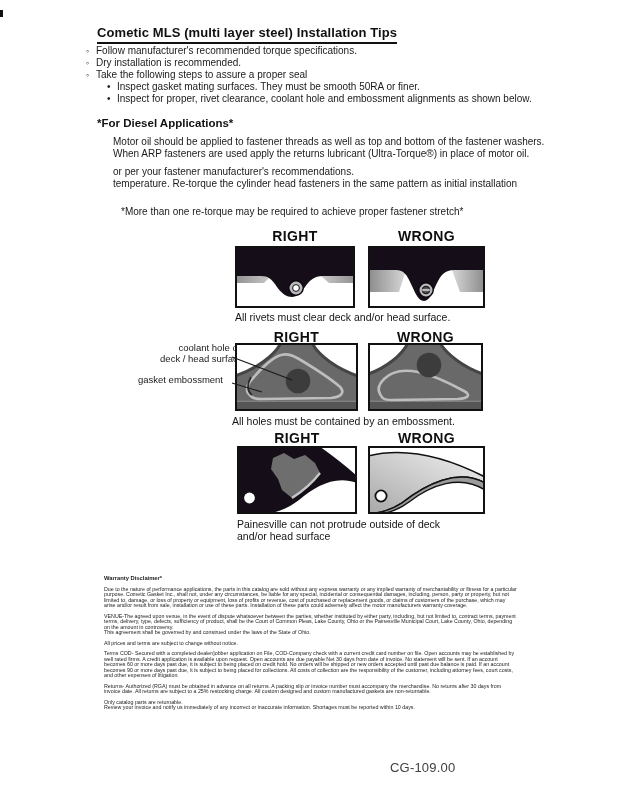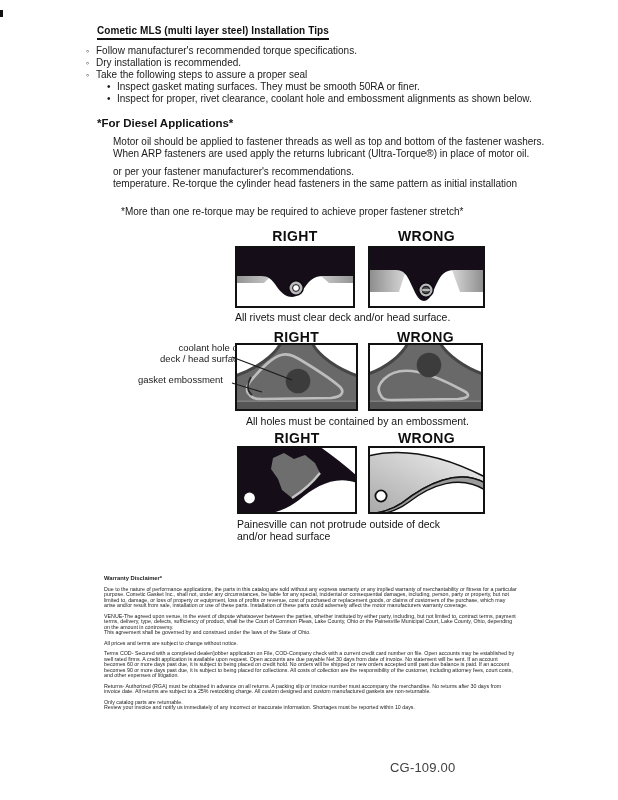--- a/index.html
+++ b/index.html
@@ -3,21 +3,21 @@
 <meta charset="utf-8">
 <style>
   html,body{margin:0;padding:0;background:#e8e8e8;}
   .page{
     position:relative;width:618px;height:800px;background:#ffffff;
     font-family:"Liberation Sans",sans-serif;color:#1b1b1b;overflow:hidden;margin:0 auto;
   }
   .abs{position:absolute;}
   .corner-mark{left:0;top:10px;width:3px;height:7px;background:#111;}
   .title{
-    left:97px;top:25px;font-size:10px;font-weight:bold;color:#111;
+    left:97px;top:25px;font-size:13px;font-weight:bold;color:#111;
     border-bottom:2px solid #111;padding-bottom:2px;letter-spacing:0.1px;
   }
   .tips{left:86px;top:45px;font-size:10px;line-height:12px;color:#1a1a1a;}
   .tip-row{display:flex;align-items:flex-start;}
   .tip-row .mk{width:10px;flex:0 0 10px;font-size:9px;line-height:12px;}
   .tip-row.sub{margin-left:21px;}
   .tip-row.sub .mk{font-size:10px;}
   .diesel-heading{left:97px;top:117px;font-size:11.5px;font-weight:bold;color:#111;}
   .para{left:113px;font-size:10px;line-height:12px;color:#1a1a1a;}
   .row-label{font-weight:bold;font-size:14px;letter-spacing:0.4px;text-align:center;color:#0e0e0e;}
@@ -158,21 +158,21 @@
     <path d="M40,0 C34,12 18,25 0,31" stroke="#454545" stroke-width="3" fill="none"></path>
     <path d="M115,0 H72 C79,12 97,25 115,31 Z" fill="#ffffff"></path>
     <path d="M72,0 C79,12 97,25 115,31" stroke="#454545" stroke-width="3" fill="none"></path>
     <rect x="0" y="57.5" width="115" height="1.5" fill="#808080"></rect>
     <rect x="0" y="59" width="115" height="9" fill="#565656"></rect>
     <path d="M12,51 C9,46 11,41 16,36 C26,26 40,27 50,29 C64,32 85,42 96,48 C103,52 101,55 90,56 L24,57 C15,57 14,55 12,51 Z" fill="none" stroke="#bdbdbd" stroke-width="2.6" stroke-linejoin="round"></path>
     <circle cx="61" cy="22" r="12.3" fill="#3c3c3c"></circle>
     <rect x="1" y="1" width="113" height="66" fill="none" stroke="#111111" stroke-width="2"></rect>
   </svg>
 
-  <div class="abs caption" style="left:246px;top:416px;text-align:center;">All holes must be contained by an embossment.</div>
+  <div class="abs caption" style="left:232px;top:416px;text-align:center;">All holes must be contained by an embossment.</div>
 
   <div class="abs row-label" style="left:237px;top:430px;width:120px;">RIGHT</div>
   <div class="abs row-label" style="left:368px;top:430px;width:117px;">WRONG</div>
 
   <svg class="abs svgbox" style="left:237px;top:446px;" width="120" height="68" viewBox="0 0 120 68">
     <rect width="120" height="68" fill="#ffffff"></rect>
     <path d="M0,0 H82 C96,10 109,20 120,30 V37 C98,29 79,40 62,54 C50,63 38,68 24,68 H0 Z" fill="#150d17"></path>
     <path d="M36,12 L47,7 L57,13 L68,9 L78,17 L83,27 C76,36 66,45 55,52 L45,44 L41,33 L34,23 Z" fill="#6e6e6e"></path>
     <path d="M83,27 C76,36 66,45 55,52" stroke="#c6c6c6" stroke-width="2.4" fill="none"></path>
     <circle cx="12.5" cy="52" r="5.4" fill="#ffffff"></circle>

